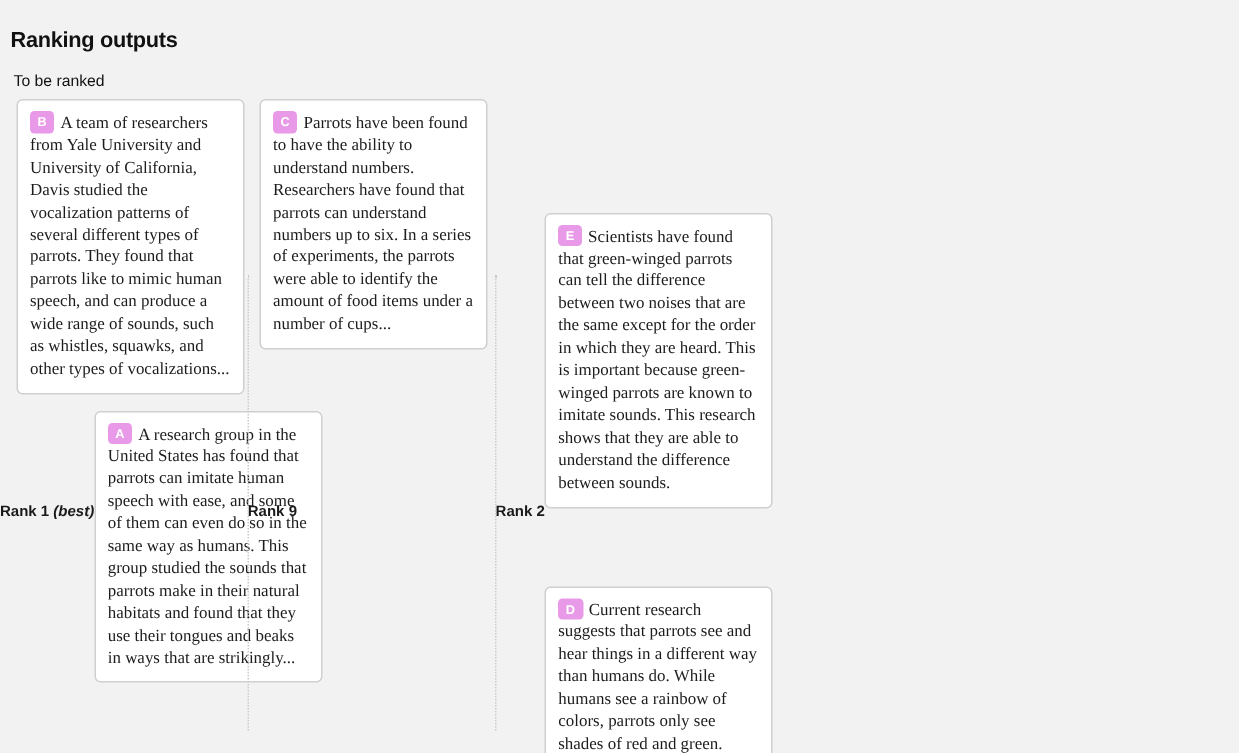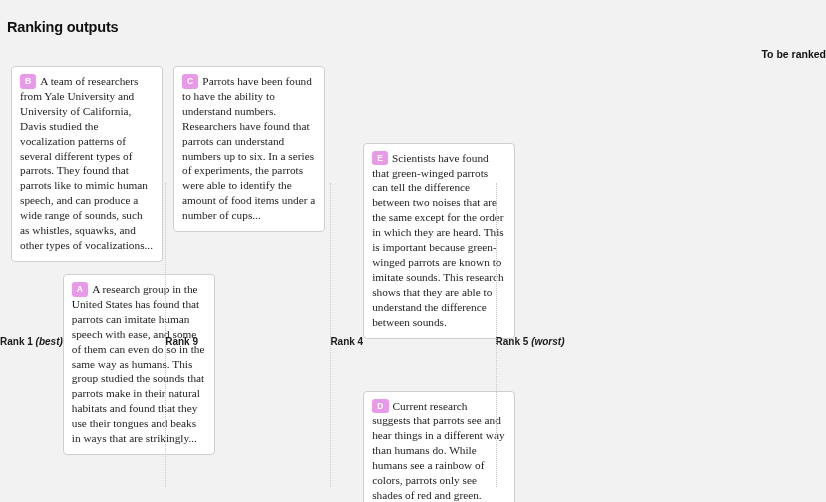--- a/index.html
+++ b/index.html
@@ -21,24 +21,23 @@
     font-size: 14.5px;
     font-weight: bold;
     letter-spacing: -0.2px;
     padding: 19px 0 0 7px;
     color: #111111;
   }
 
   
   .section-label {
     font-size: 10.5px;
-    font-weight: bold;
+    font-weight: normal;
     padding: 13px 0 0 9px;
     color: #111111;
-    text-align: right;
   }
 
   .unranked-row {
     display: flex;
     gap: 10px;
     padding: 6px 0 0 11px;
     align-items: flex-start;
   }
 
   
@@ -148,30 +147,26 @@
       </div>
     </div>
   </div>
 
   <div class="rank-col">
     <div class="rank-header"><span>Rank 9</span> <em></em></div>
     <div class="rank-cards"></div>
   </div>
 
   <div class="rank-col">
-    <div class="rank-header"><span>Rank 4</span> <em></em></div>
+    <div class="rank-header"><span>Rank 2</span> <em></em></div>
     <div class="rank-cards">
       <div class="card ranked">
         <span class="badge">E</span><span>Scientists have found that green-winged parrots can tell the difference between two noises that are the same except for the order in which they are heard. This is important because green-winged parrots are known to imitate sounds. This research shows that they are able to understand the difference between sounds.</span>
       </div>
       <div class="card ranked">
         <span class="badge">D</span><span>Current research suggests that parrots see and hear things in a different way than humans do. While humans see a rainbow of colors, parrots only see shades of red and green. Parrots can also see ultraviolet light, which is invisible to humans. Many birds have this ability to see ultraviolet light, an ability</span>
       </div>
     </div>
   </div>
 
 
-  <div class="rank-col">
-    <div class="rank-header"><span>Rank 5</span> <em>(worst)</em></div>
-    <div class="rank-cards"></div>
-  </div>
 
 </div>
 
 </body></html>

